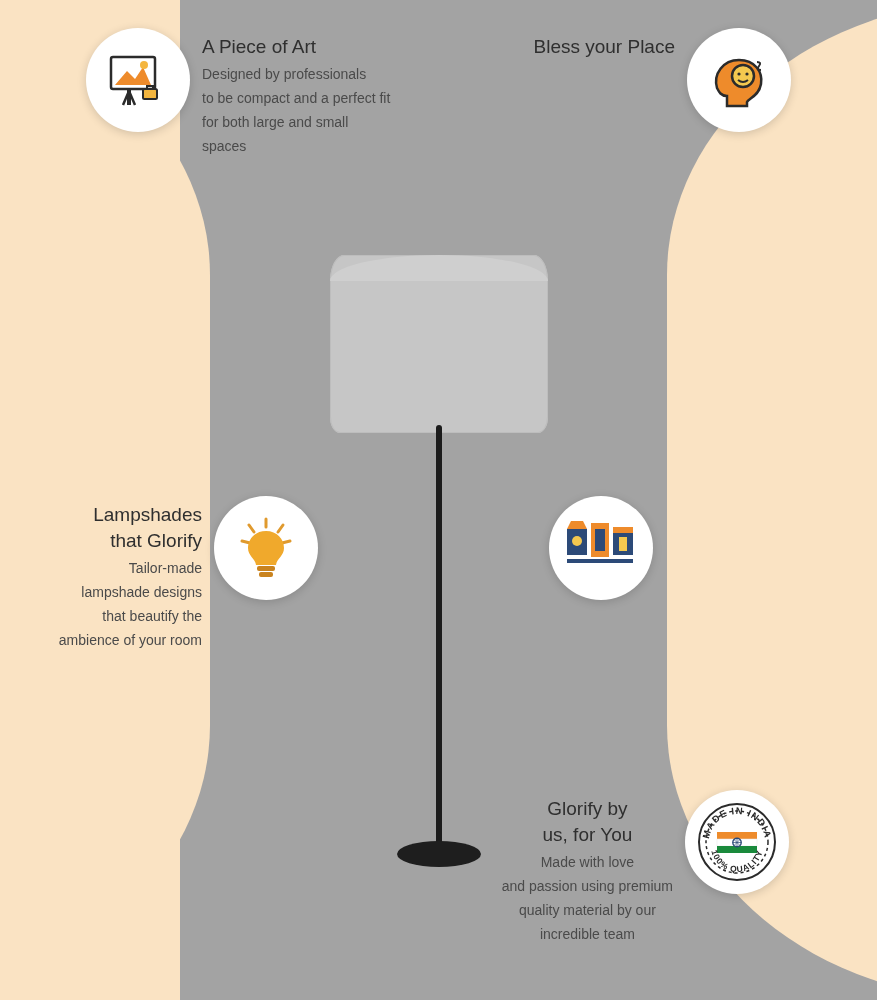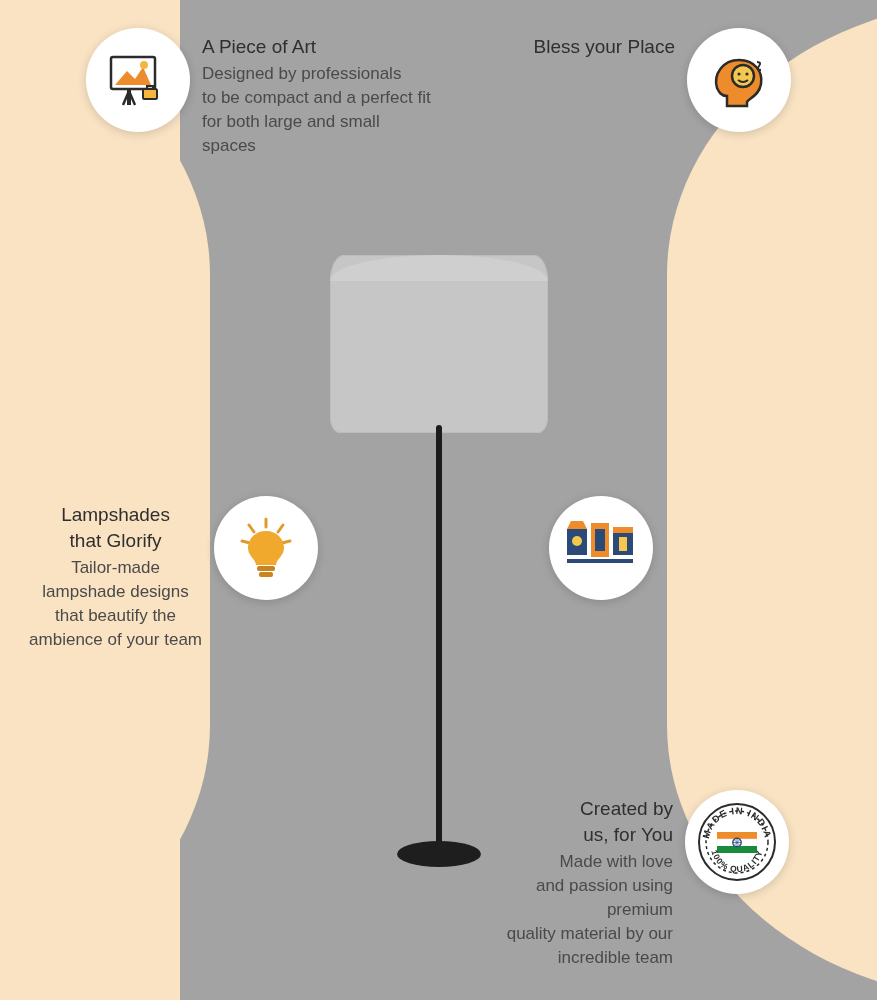--- a/index.html
+++ b/index.html
@@ -114,37 +114,37 @@
   .feature.right-icon .ftext { margin-left: 0; margin-right: 12px; }
 
   .ftitle {
     font-size: 19px;
     color: #2f2f2f;
     line-height: 26px;
     margin: 0 0 2px 0;
     white-space: pre-line;
   }
   .fdesc {
-    font-size: 17px;
+    font-size: 14px;
     color: #4a4a4a;
     line-height: 24px;
     margin: 0;
     white-space: pre-line;
   }
 
   
   #f-art      { left: 86px;  top: 28px;  width: 400px; }
   #f-bless    { right: 86px; top: 28px;  width: 300px; }
   #f-lamp     { left: 18px;  top: 496px; width: 300px; }
   #f-modern   { right: 18px; top: 496px; width: 310px; }
   #f-blend    { left: 92px;  top: 790px; width: 310px; }
   #f-created  { right: 88px; top: 790px; width: 300px; }
 
-  #f-bless .ftext, #f-modern .ftext, #f-created .ftext { text-align: right; }
-  #f-lamp .ftext, #f-blend .ftext { text-align: center; }
+  #f-bless .ftext, #f-modern .ftext, #f-created .ftext { text-align: center; }
+  #f-lamp .ftext, #f-blend .ftext { text-align: right; }
 </style>
 </head>
 <body>
 
 <div id="page">
 
   <div class="bg-left"></div>
   <div class="bg-right"></div>
 
   <div class="lamp">
@@ -204,21 +204,21 @@
         <rect x="28" y="55" width="18" height="5" rx="2" fill="#c9831f"></rect>
         <rect x="30" y="61" width="14" height="5" rx="2" fill="#c9831f"></rect>
       </svg>
     </div>
     <div class="ftext">
       <p class="ftitle">Lampshades
 that Glorify</p>
       <p class="fdesc">Tailor-made
 lampshade designs
 that beautify the
-ambience of your team</p>
+ambience of your room</p>
     </div>
   </div>
 
   <div class="feature" id="f-modern">
     <div class="badge">
       <svg width="76" height="58" viewBox="0 0 76 58">
         <rect x="4" y="10" width="20" height="26" fill="#2c4a78"></rect>
         <path d="M4 10 h20 l-4 -8 h-12 z" fill="#ee8b2b"></path>
         <circle cx="14" cy="22" r="5" fill="#f4c84f"></circle>
         <rect x="28" y="4" width="18" height="34" fill="#ee8b2b"></rect>
@@ -251,21 +251,21 @@
         <path id="arcBot" d="M 24 54 A 26 26 0 0 0 76 54" fill="none"></path>
         <text font-family="Liberation Sans, sans-serif" font-size="9.5" font-weight="bold" fill="#2b2b2b" letter-spacing="1">
           <textPath href="#arcTop" startOffset="50%" text-anchor="middle">MADE IN INDIA</textPath>
         </text>
         <text font-family="Liberation Sans, sans-serif" font-size="8.5" font-weight="bold" fill="#2b2b2b" letter-spacing="0.8">
           <textPath href="#arcBot" startOffset="50%" text-anchor="middle">100% QUALITY</textPath>
         </text>
       </svg>
     </div>
     <div class="ftext">
-      <p class="ftitle">Created by
+      <p class="ftitle">Glorify by
 us, for You</p>
       <p class="fdesc">Made with love
 and passion using premium
 quality material by our
 incredible team</p>
     </div>
   </div>
 
 </div>
 

